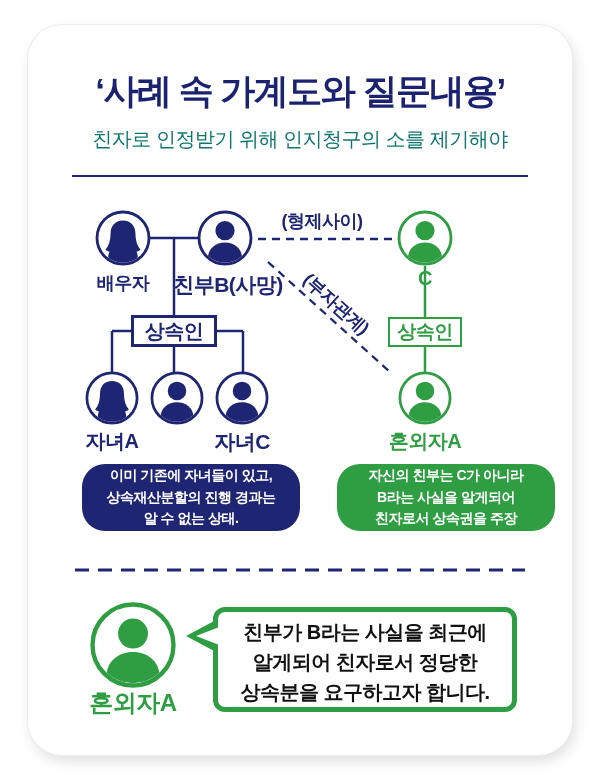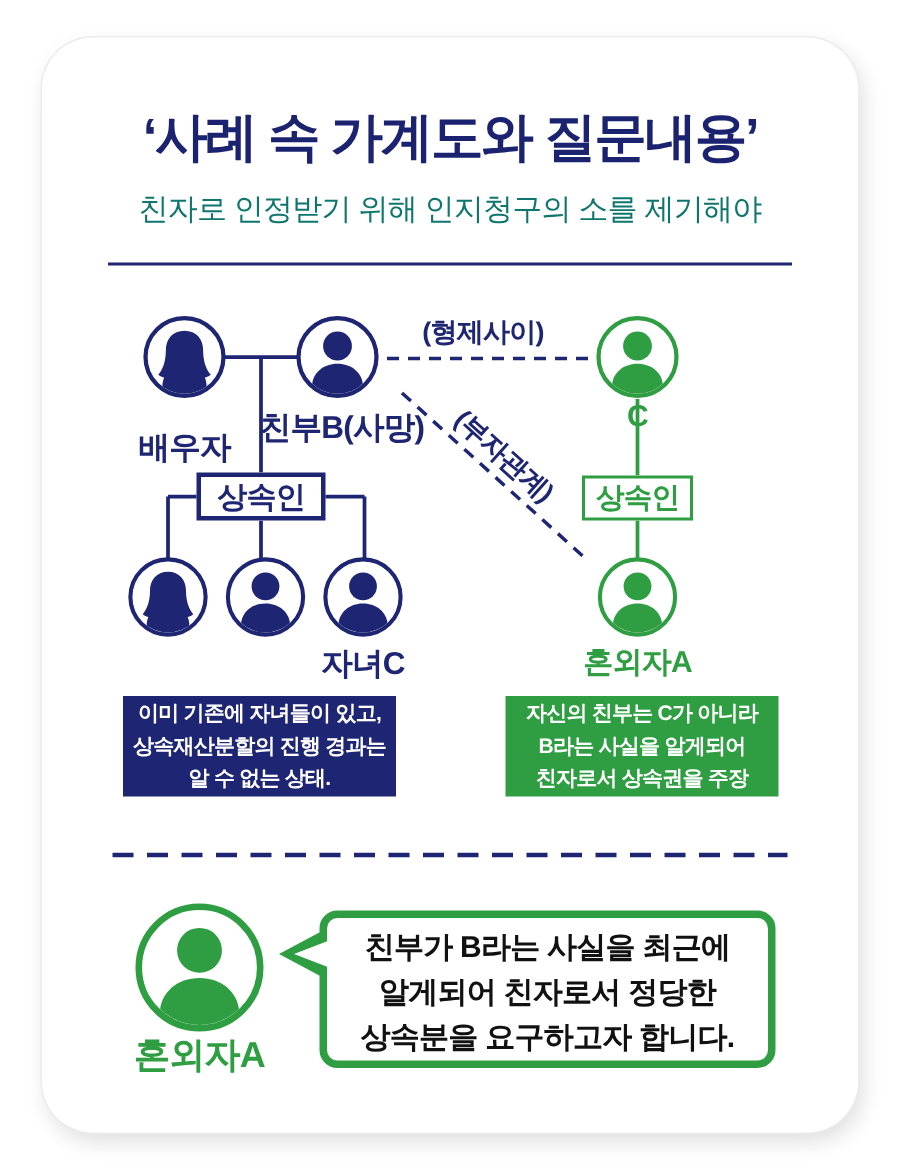--- a/index.html
+++ b/index.html
@@ -27,23 +27,23 @@
   .lbl.g{color:#2f9e43;}
   .rel{position:absolute;text-align:center;font-weight:700;font-size:18px;color:#1e2572;
        letter-spacing:-0.5px;white-space:nowrap;}
   .rel.diag{transform:rotate(42deg);}
   .heirbox{position:absolute;display:flex;align-items:center;justify-content:center;
        background:#fff;font-weight:800;letter-spacing:-0.5px;box-sizing:border-box;}
   .heirbox.n{left:131px;top:315px;width:86px;height:32px;border:3px solid #1e2572;
        color:#1e2572;font-size:20px;}
   .heirbox.gr{left:388px;top:317px;width:74px;height:30px;border:2px solid #2f9e43;
        color:#2f9e43;font-size:19px;}
-  .note{position:absolute;top:464px;width:182px;height:67px;display:flex;align-items:center;
+  .note{position:absolute;top:464px;width:218px;height:67px;display:flex;align-items:center;
        justify-content:center;color:#fff;font-size:14px;font-weight:700;line-height:1.55;
-       white-space:pre-line;text-align:center;letter-spacing:-0.5px;}
+       white-space:pre-line;text-align:center;letter-spacing:-0.5px;border-radius:23px;}
   .note.n{left:82px;background:#1e2572;}
   .note.gr{left:337px;background:#2f9e43;}
   .bubble{position:absolute;left:213px;top:607px;width:304px;height:105px;background:#fff;
        border:5px solid #2f9e43;border-radius:12px;box-sizing:border-box;display:flex;
        align-items:flex-end;justify-content:center;z-index:2;}
   .bubble-text{font-size:20px;font-weight:600;color:#111;line-height:1.5;
        white-space:pre-line;text-align:center;letter-spacing:-0.5px;}
   .tail-outer{position:absolute;left:186px;top:620px;width:0;height:0;z-index:3;
        border-top:16px solid transparent;border-bottom:16px solid transparent;
        border-right:30px solid #2f9e43;}
@@ -131,30 +131,31 @@
     </g>
     <g transform="translate(133,645) scale(0.88)" class="green">
       <circle class="av-ring" r="46"></circle>
       <g clip-path="url(#avclip)">
         <circle class="av-fill" cx="0" cy="-13" r="17"></circle>
         <path class="av-fill" d="M0,8 C-17,8 -29,19 -30,33 L-30,50 L30,50 L30,33 C29,19 17,8 0,8 Z"></path>
       </g>
     </g>
   </svg>
 
-  <div class="lbl" style="left:63px;top:284px;width:120px;font-size:21px;">배우자</div>
+  <div class="lbl" style="left:63px;top:271px;width:120px;font-size:18px;">배우자</div>
   <div class="lbl" style="left:153px;top:271px;width:150px;font-size:21px;">친부B(사망)</div>
   <div class="lbl g" style="left:395px;top:267px;width:60px;font-size:20px;">C</div>
 
   <div class="rel" style="left:262px;top:209px;width:120px;">(형제사이)</div>
   <div class="rel diag" style="left:284px;top:292px;width:104px;">(부자관계)</div>
 
   <div class="heirbox n">상속인</div>
   <div class="heirbox gr">상속인</div>
 
+  <div class="lbl" style="left:77px;top:428px;width:70px;font-size:20px;">자녀A</div>
   <div class="lbl" style="left:207px;top:428px;width:70px;font-size:21px;">자녀C</div>
   <div class="lbl g" style="left:380px;top:428px;width:90px;font-size:20px;">혼외자A</div>
 
   <div class="note n">이미 기존에 자녀들이 있고,
 상속재산분할의 진행 경과는
 알 수 없는 상태.</div>
   <div class="note gr">자신의 친부는 C가 아니라
 B라는 사실을 알게되어
 친자로서 상속권을 주장</div>
 

